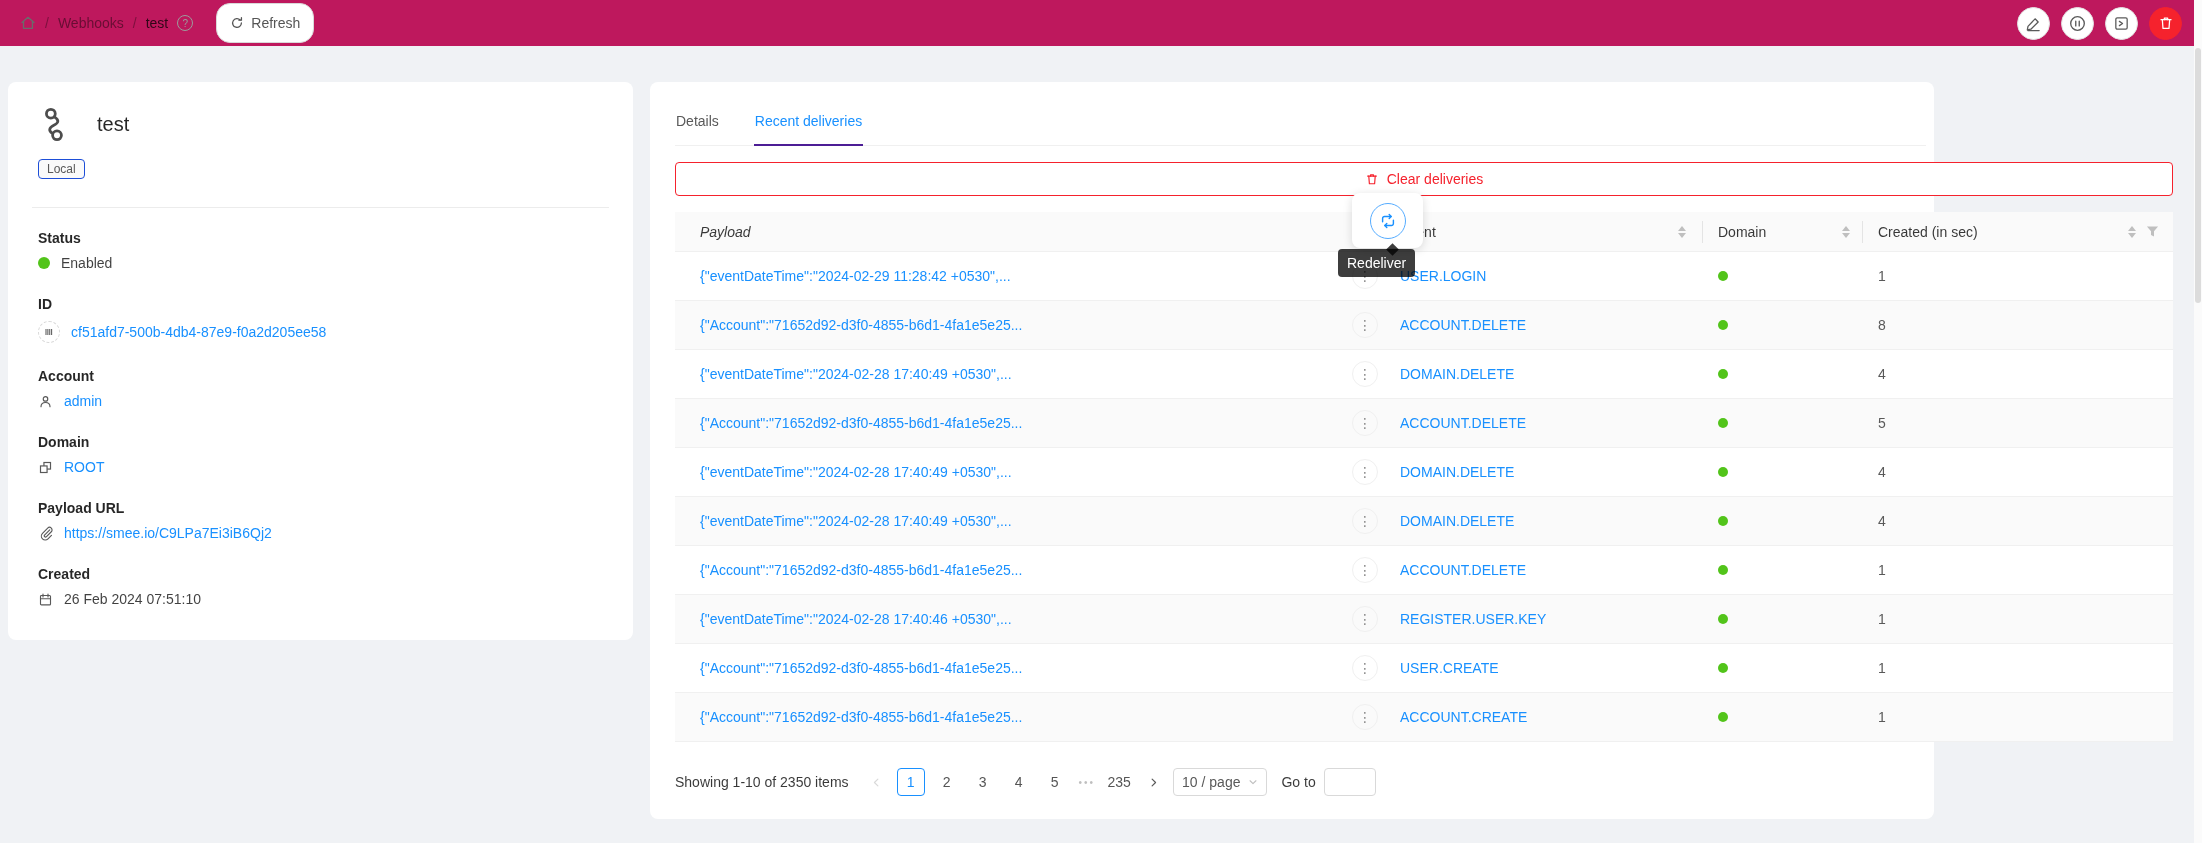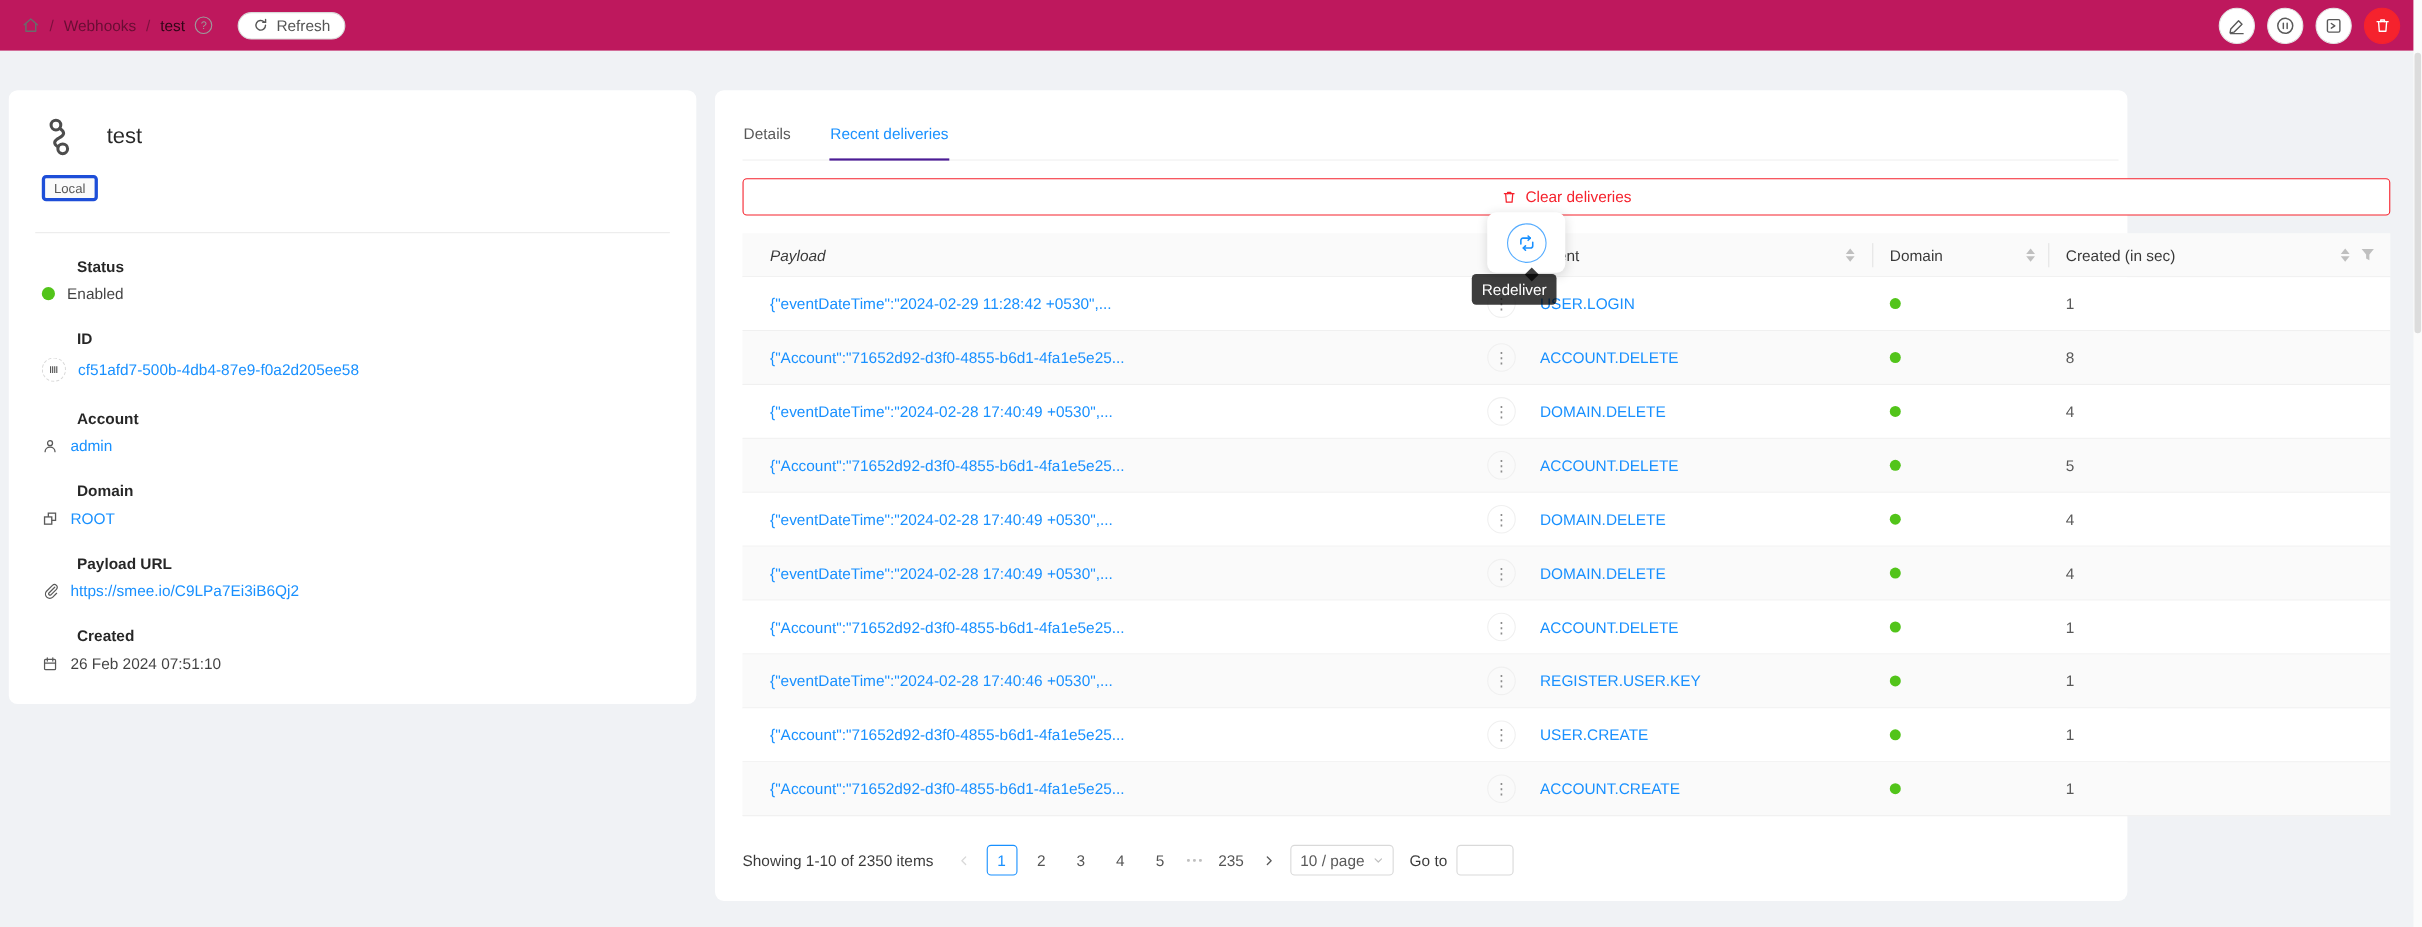--- a/index.html
+++ b/index.html
@@ -26,21 +26,21 @@
   .crumb-sep::before { content: "/"; color: rgba(0,0,0,0.35); }
   .crumb-link { color: rgba(0,0,0,0.45); }
   .crumb-current { color: rgba(0,0,0,0.75); }
   .q-circle {
     width: 16px; height: 16px; border: 1px solid #9c9c9c; border-radius: 50%;
     display: inline-flex; align-items: center; justify-content: center;
     font-size: 10px; color: #9c9c9c; cursor: pointer; flex: 0 0 auto;
   }
   .q-circle::before { content: "?"; }
   .refresh-btn {
-    margin-left: 14px; height: 25px; padding: 0 13px;
+    margin-left: 14px; height: 40px; padding: 0 13px;
     border: 1px solid #d9d9d9; border-radius: 14px; background: #fff;
     display: inline-flex; align-items: center; gap: 7px;
     color: #555; font-size: 14px; cursor: pointer;
   }
   .top-actions { display: flex; align-items: center; gap: 11px; }
   .icon-btn {
     width: 33px; height: 33px; border-radius: 50%;
     border: 1px solid #e3e3e3; background: #fff; color: #5a5a5a;
     display: inline-flex; align-items: center; justify-content: center; cursor: pointer;
   }
@@ -51,25 +51,25 @@
   .left-card { left: 8px; top: 82px; width: 625px; height: 558px; padding: 24px 30px; }
   .right-card { left: 650px; top: 82px; width: 1284px; height: 737px; padding: 18px 8px 0 25px; }
 
   
   .res-head { display: flex; align-items: center; gap: 22px; }
   .res-icon { color: #4d4d4d; }
   .res-title { font-size: 20px; color: rgba(0,0,0,0.85); }
   .tag {
     display: inline-block; margin-top: 16px; padding: 2px 8px;
     font-size: 12px; color: #595959; background: #fafafa;
-    border: 3px solid #1d4ed8; border-radius: 4px;
+    border: 1px solid #1d4ed8; border-radius: 4px;
   }
   .divider { border-top: 1px solid #ececec; margin: 28px -6px 22px -6px; }
   .field { margin-bottom: 25px; }
-  .field-label { font-weight: bold; color: rgba(0,0,0,0.85); margin-bottom: 9px; margin-left: 32px; }
+  .field-label { font-weight: bold; color: rgba(0,0,0,0.85); margin-bottom: 9px; }
   .field-value { display: flex; align-items: center; gap: 11px; color: rgba(0,0,0,0.75); }
   .field-value .vicon { color: #595959; flex: 0 0 auto; }
   .status-dot { width: 12px; height: 12px; border-radius: 50%; background: #52c41a; }
   .barcode-badge {
     width: 22px; height: 22px; border-radius: 50%; border: 1px dashed #d9d9d9;
     display: inline-flex; align-items: center; justify-content: center; flex: 0 0 auto;
   }
 
   
   .tabs { display: flex; gap: 34px; border-bottom: 1px solid #f0f0f0; }

